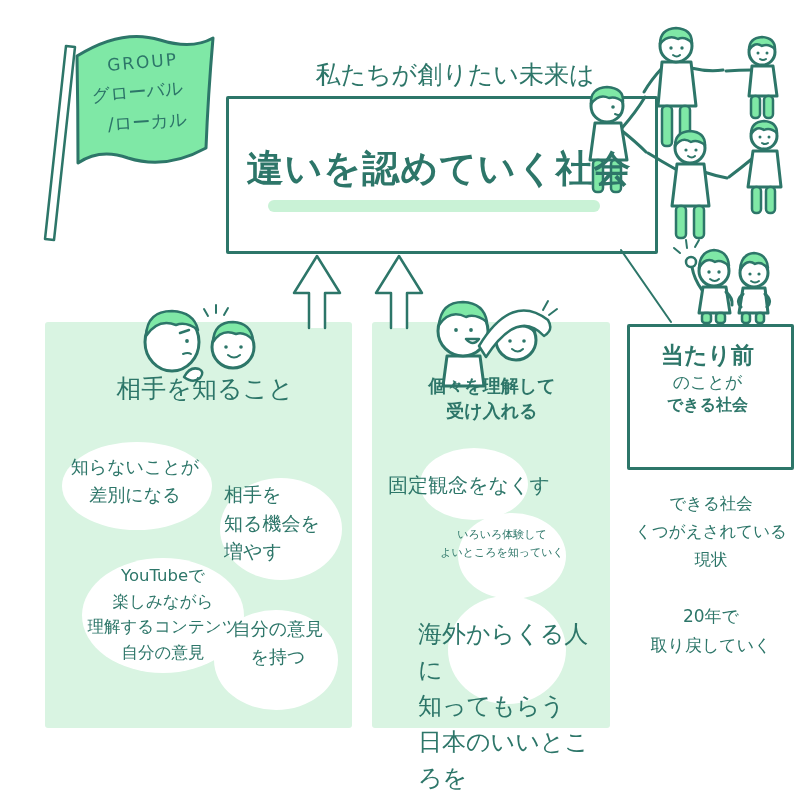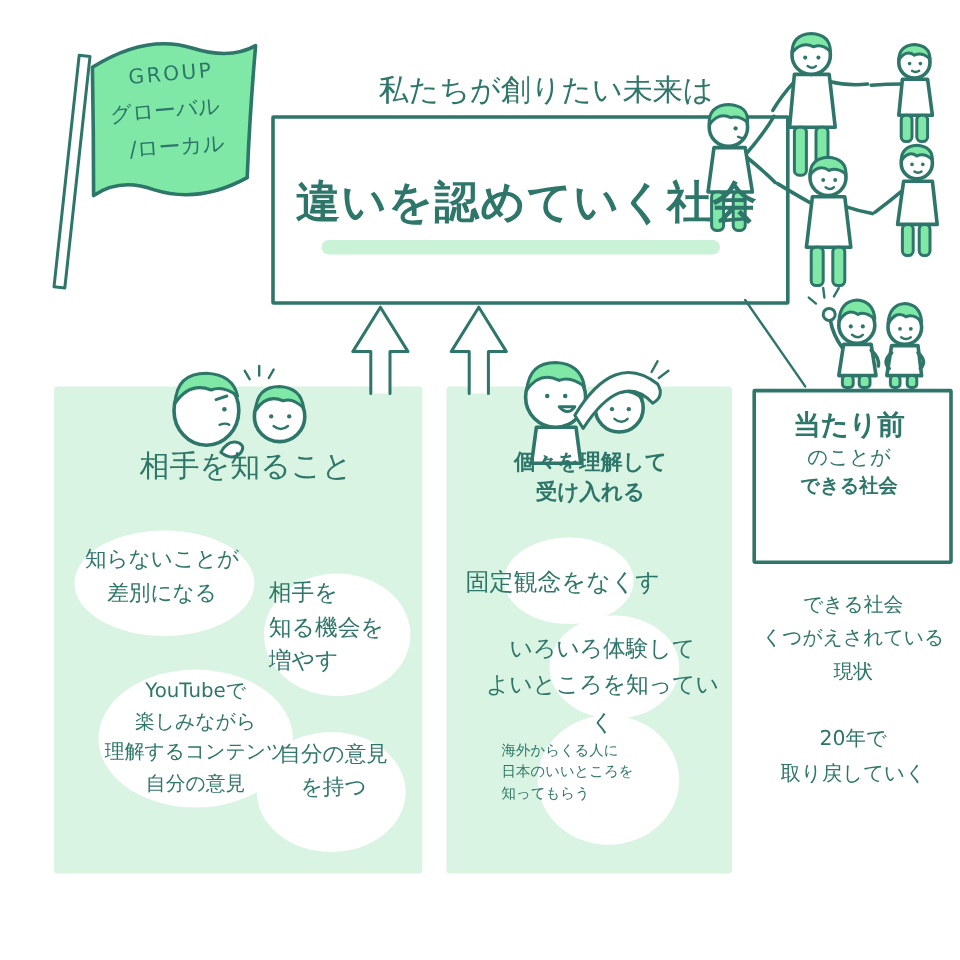--- a/index.html
+++ b/index.html
@@ -214,29 +214,29 @@
     <span>を持つ</span>
   </div>
 
   <div class="txt center" style="left:382px;top:373px;width:220px;font-size:18px;font-weight:bold;line-height:1.4;">
     <span>個々を理解して</span>
     <span>受け入れる</span>
   </div>
 
   <div class="txt" style="left:388px;top:472px;width:200px;font-size:20px;">固定観念をなくす</div>
 
-  <div class="txt center" style="left:398px;top:526px;width:208px;font-size:19px;line-height:1.6;">
+  <div class="txt center" style="left:398px;top:526px;width:208px;font-size:11px;line-height:1.6;">
     <span>いろいろ体験して</span>
     <span>よいところを知っていく</span>
   </div>
 
-  <div class="txt" style="left:418px;top:616px;width:185px;font-size:12px;line-height:1.5;">
+  <div class="txt" style="left:418px;top:616px;width:185px;font-size:24px;line-height:1.5;">
     <span>海外からくる人に</span>
+    <span>知ってもらう</span>
     <span>日本のいいところを</span>
-    <span>知ってもらう</span>
   </div>
 
   <div class="txt center" style="left:629px;top:340px;width:157px;line-height:1.35;z-index:6;">
     <span style="font-size:23px;font-weight:bold;">当たり前</span>
     <span style="font-size:17px;">のことが</span>
     <span style="font-size:16px;font-weight:bold;">できる社会</span>
   </div>
 
   <div class="txt center" style="left:626px;top:490px;width:170px;font-size:16.5px;line-height:1.7;">
     <span>できる社会</span>

